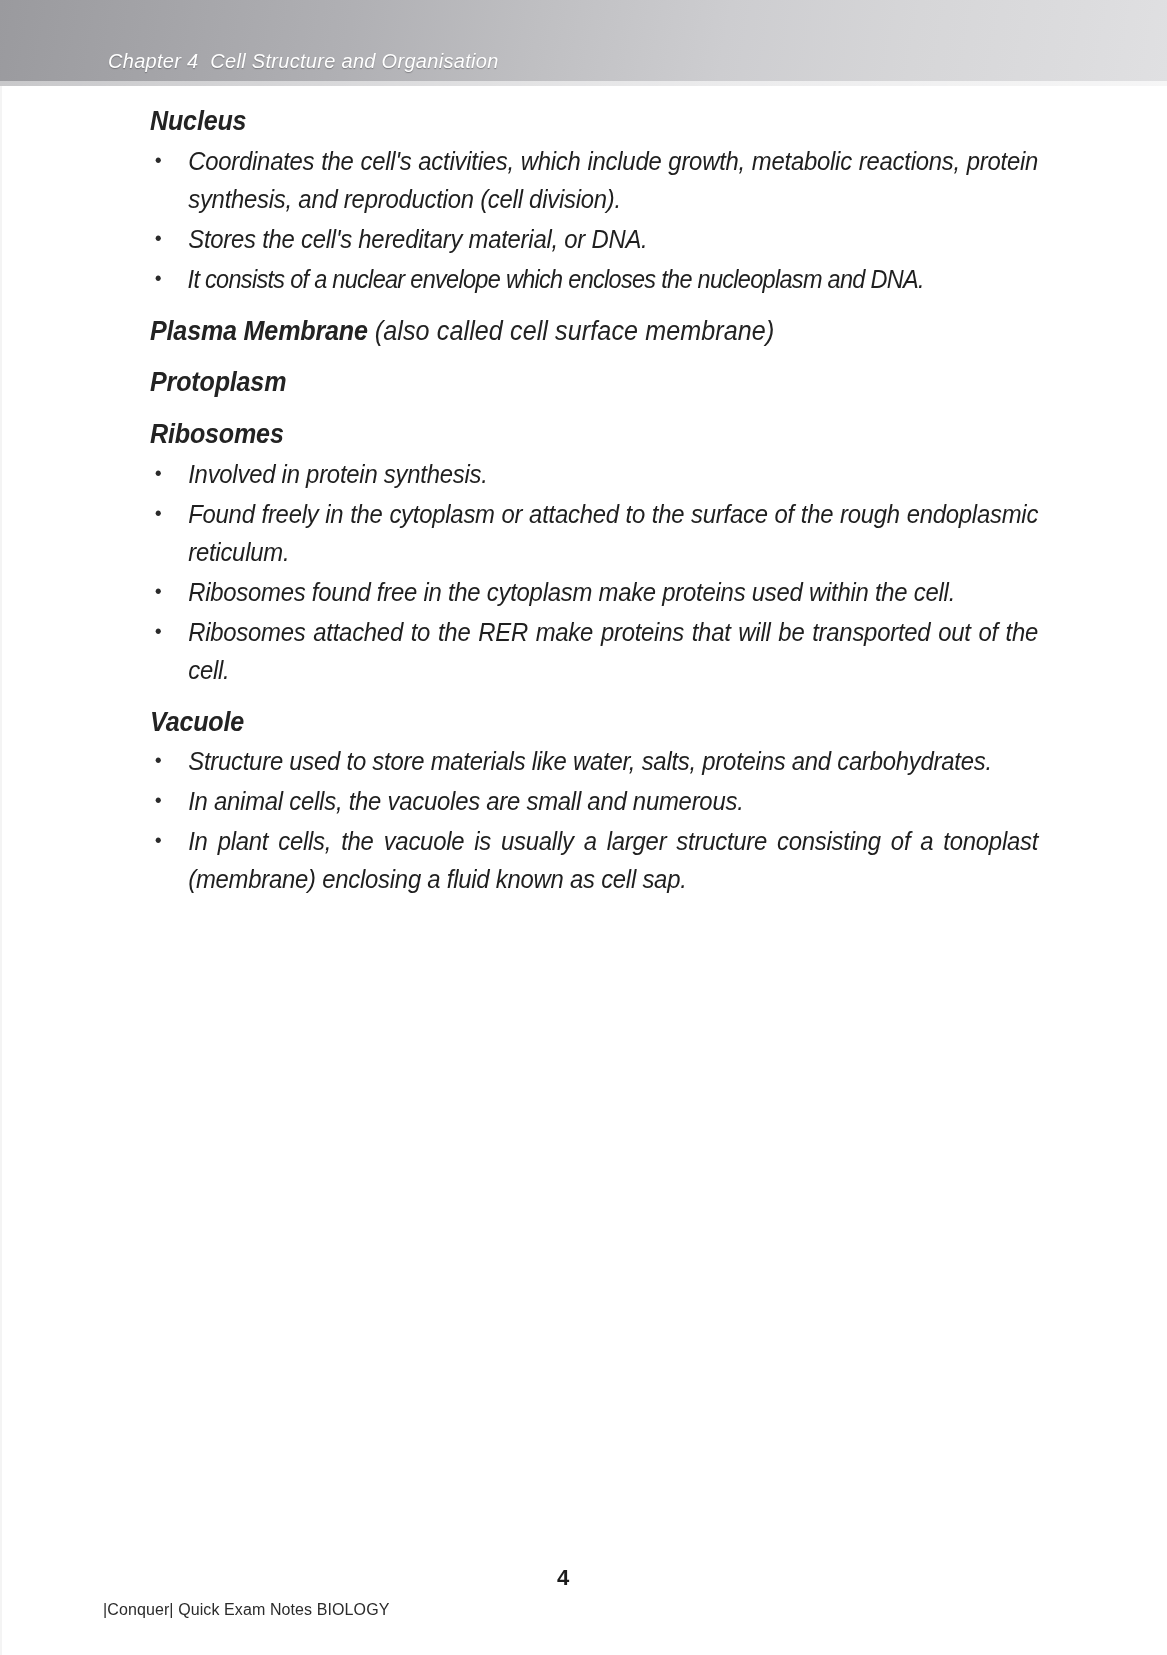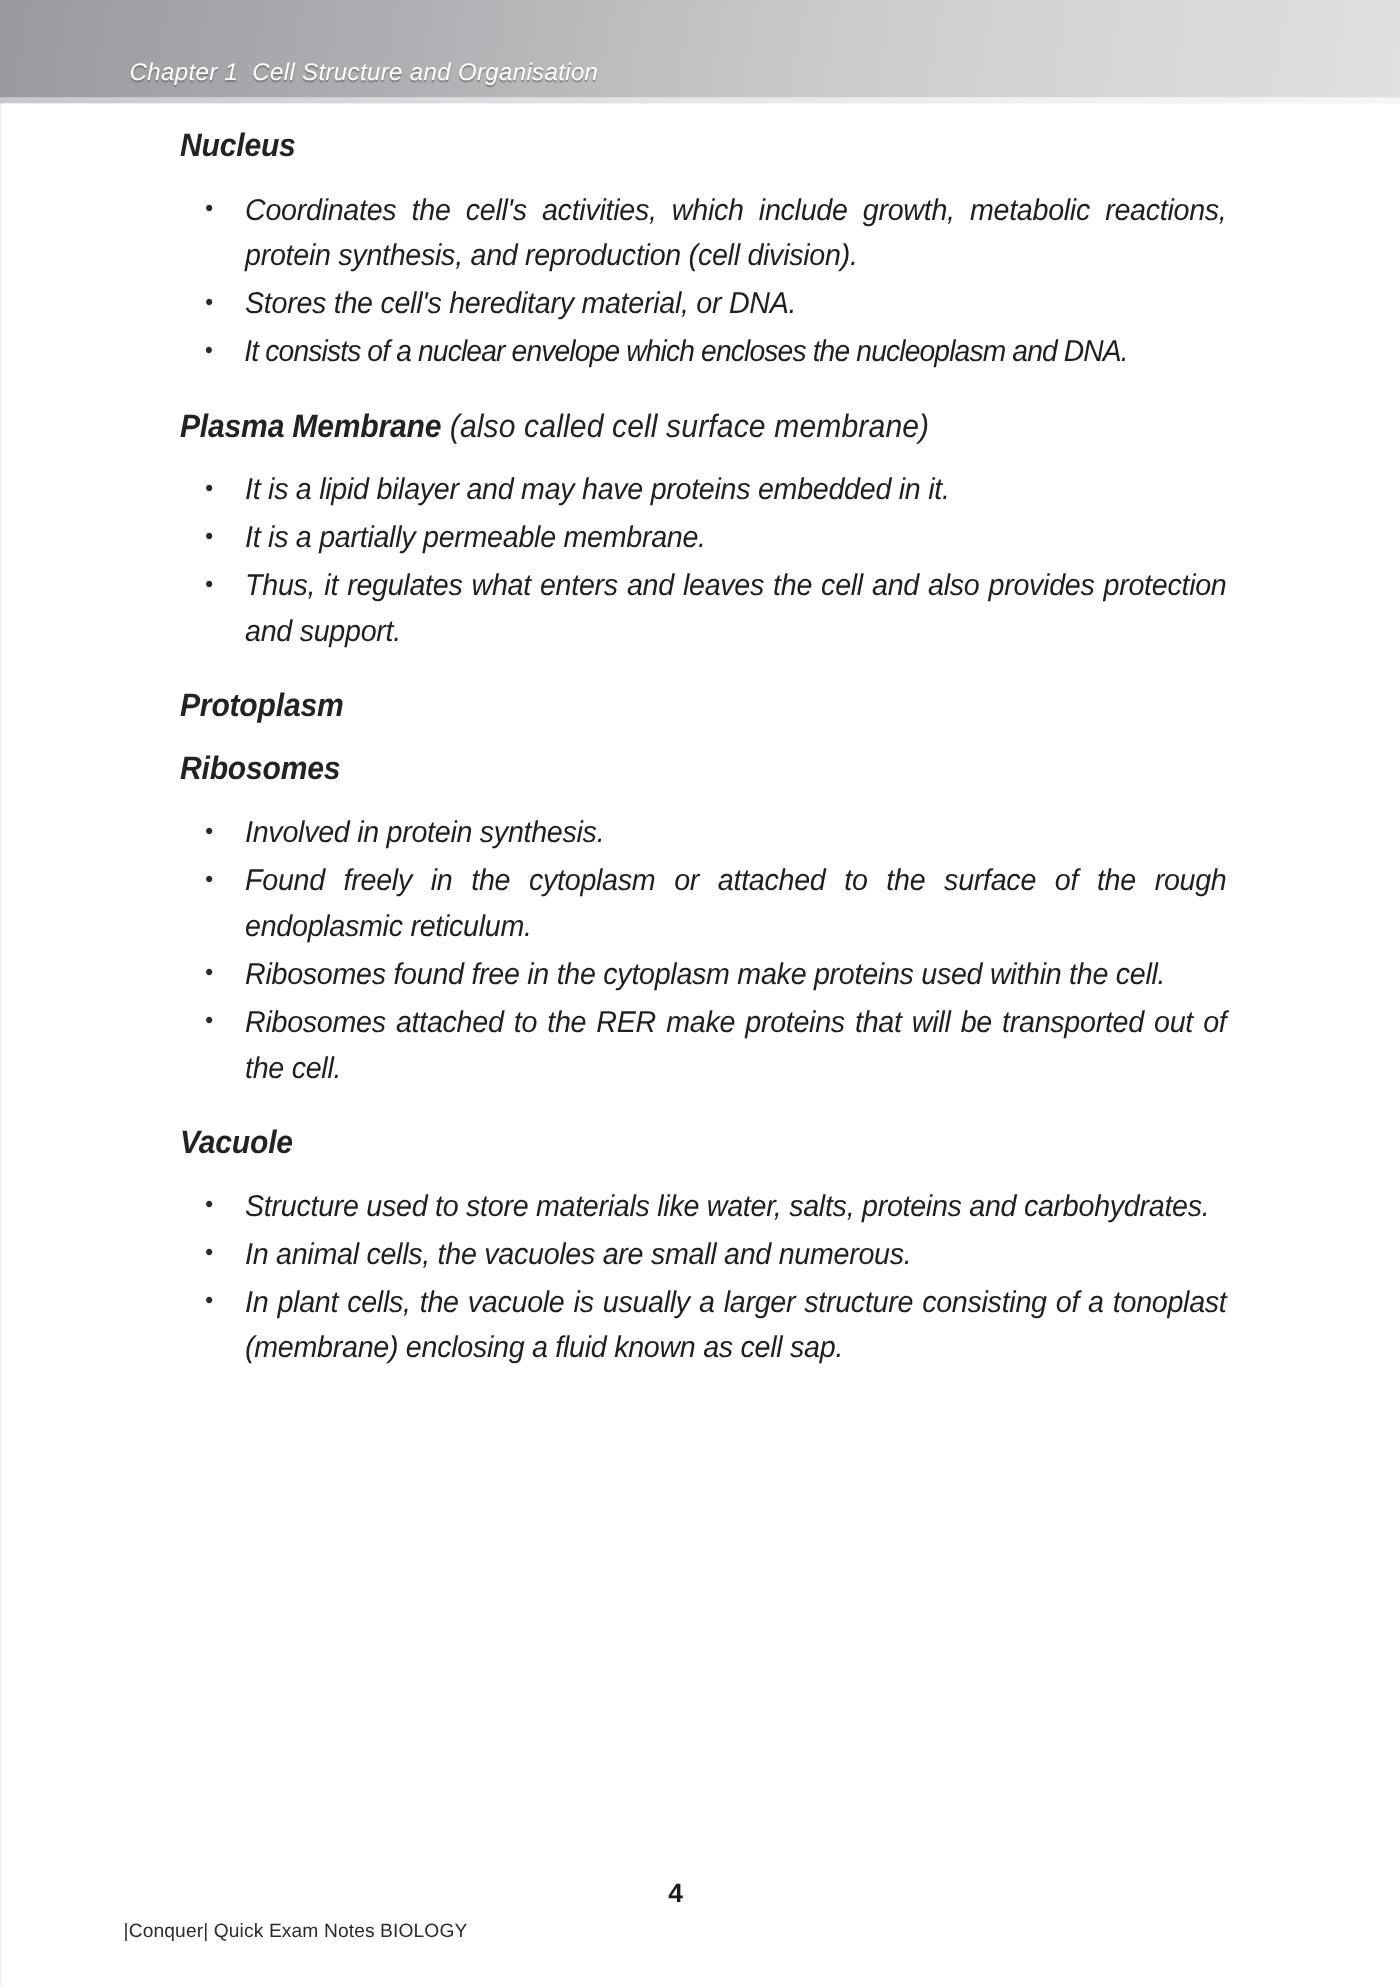--- a/index.html
+++ b/index.html
@@ -98,21 +98,21 @@
     transform-origin: left center;
     white-space: nowrap;
   }
   h2.section-heading .heading-note {
     font-weight: normal;
     letter-spacing: 0.1px;
   }
 
   ul.bullets {
     list-style: none;
-    margin: 16px;
+    margin: 0;
     padding: 0;
   }
   ul.bullets > li {
     position: relative;
     padding-left: 40px;
     margin: 0 0 2px 0;
     font-size: 25px;
     line-height: 1.52;
     text-align: justify;
     text-justify: inter-word;
@@ -174,21 +174,21 @@
   }
 </style>
 </head>
 <body>
 
 <div class="page">
 
   <div class="page-edge-left"></div>
 
   <div class="header-bar">
-    <div class="header-title">Chapter 1  Cell Structure and Organisation</div>
+    <div class="header-title">Chapter 4  Cell Structure and Organisation</div>
   </div>
 
   <div class="content">
 
     <div class="section">
       <h2 class="section-heading">
         <span>Nucleus</span><span class="heading-note"></span>
       </h2>
       <ul class="bullets">
         <li>Coordinates the cell's activities, which include growth, metabolic reactions, protein synthesis, and reproduction (cell division).</li>
@@ -196,25 +196,20 @@
         <li class="tight">It consists of a nuclear envelope which encloses the nucleoplasm and DNA.</li>
       </ul>
     </div>
 
     <div class="spacer-sm"></div>
 
     <div class="section">
       <h2 class="section-heading">
         <span>Plasma Membrane</span><span class="heading-note"> (also called cell surface membrane)</span>
       </h2>
-      <ul class="bullets">
-        <li>It is a lipid bilayer and may have proteins embedded in it.</li>
-        <li>It is a partially permeable membrane.</li>
-        <li>Thus, it regulates what enters and leaves the cell and also provides protection and support.</li>
-      </ul>
     </div>
 
     <div class="spacer-sm"></div>
 
     <div class="section">
       <h2 class="section-heading">
         <span>Protoplasm</span><span class="heading-note"></span>
       </h2>
     </div>
 

